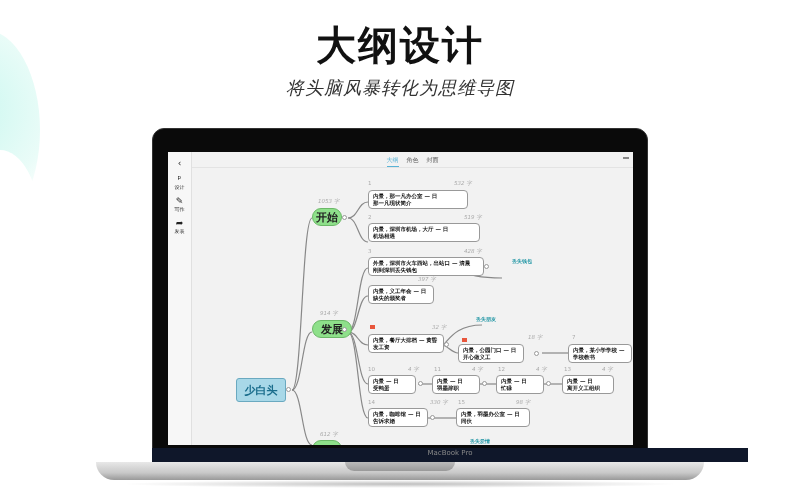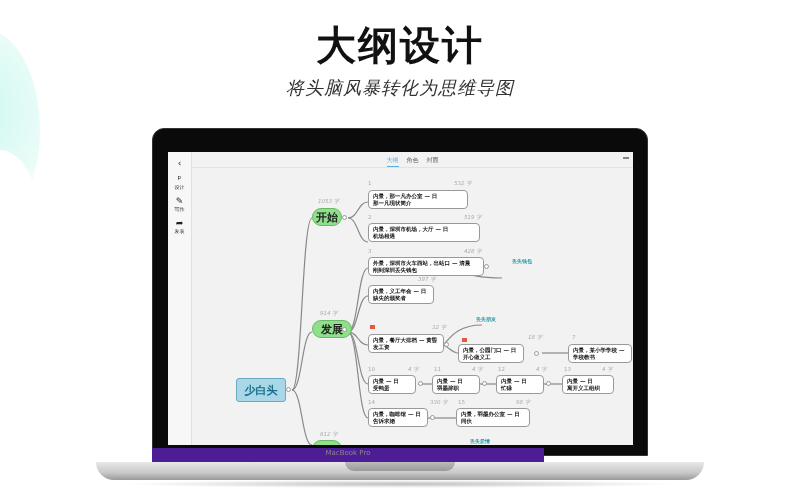--- a/index.html
+++ b/index.html
@@ -3,21 +3,21 @@
 <meta charset="utf-8">
 <style>
 *{box-sizing:border-box;margin:0;padding:0}
 body{width:800px;height:500px;overflow:hidden;background:#fff;font-family:"DejaVu Sans",sans-serif;position:relative}
 .deco{position:absolute;left:-70px;top:30px;width:110px;height:200px;border-radius:50%;background:radial-gradient(circle at 30% 40%,#c8f7ef,#eafcf8 60%,#fff 80%)}
 .deco2{position:absolute;left:-40px;top:150px;width:80px;height:150px;border-radius:50%;background:#fff}
 .hero-title{position:absolute;left:0;right:0;top:18px;text-align:center;font-size:40px;font-weight:bold;color:#111;letter-spacing:2px}
 .hero-sub{position:absolute;left:0;right:0;top:76px;text-align:center;font-size:18px;font-style:italic;color:#333;letter-spacing:1px}
 .laptop-lid{position:absolute;left:152px;top:128px;width:496px;height:328px;background:#0a0a0a;border-radius:12px 12px 0 0;border:1px solid #333}
 .screen{position:absolute;left:168px;top:152px;width:465px;height:293px;background:#f2f2f2;overflow:hidden}
-.chin{position:absolute;left:152px;top:448px;width:392px;height:14px;background:#4c1d95}
+.chin{position:absolute;left:152px;top:448px;width:596px;height:14px;background:#0f172a}
 .chin-label{position:absolute;left:0;right:0;top:1px;text-align:center;font-size:7px;color:#888}
 .base{position:absolute;left:96px;top:462px;width:608px;height:18px;background:linear-gradient(#e8e8e8,#c8c8c8 60%,#999);border-radius:0 0 40px 40px}
 .notch{position:absolute;left:345px;top:462px;width:110px;height:9px;background:linear-gradient(#bbb,#999);border-radius:0 0 10px 10px}
 .shadow{position:absolute;left:120px;top:480px;width:560px;height:8px;background:radial-gradient(ellipse at center,rgba(0,0,0,.25),transparent 70%)}
 .sidebar{position:absolute;left:0;top:0;width:24px;height:100%;background:#f7f7f7;border-right:1px solid #e0e0e0}
 .side-item{display:flex;flex-direction:column;align-items:center;margin-top:6px;color:#333;font-size:5px}
 .side-item .ic{font-size:9px;line-height:10px;color:#222}
 .tabs{position:absolute;left:24px;top:0;right:0;height:16px;border-bottom:1px solid #e3e3e3;display:flex;justify-content:center;gap:8px;font-size:6px;padding-top:4px;color:#555}
 .tab.active{color:#58b3d6;border-bottom:1px solid #58b3d6}
 .more{position:absolute;right:4px;top:5px;width:6px;height:2px;background:#888}

